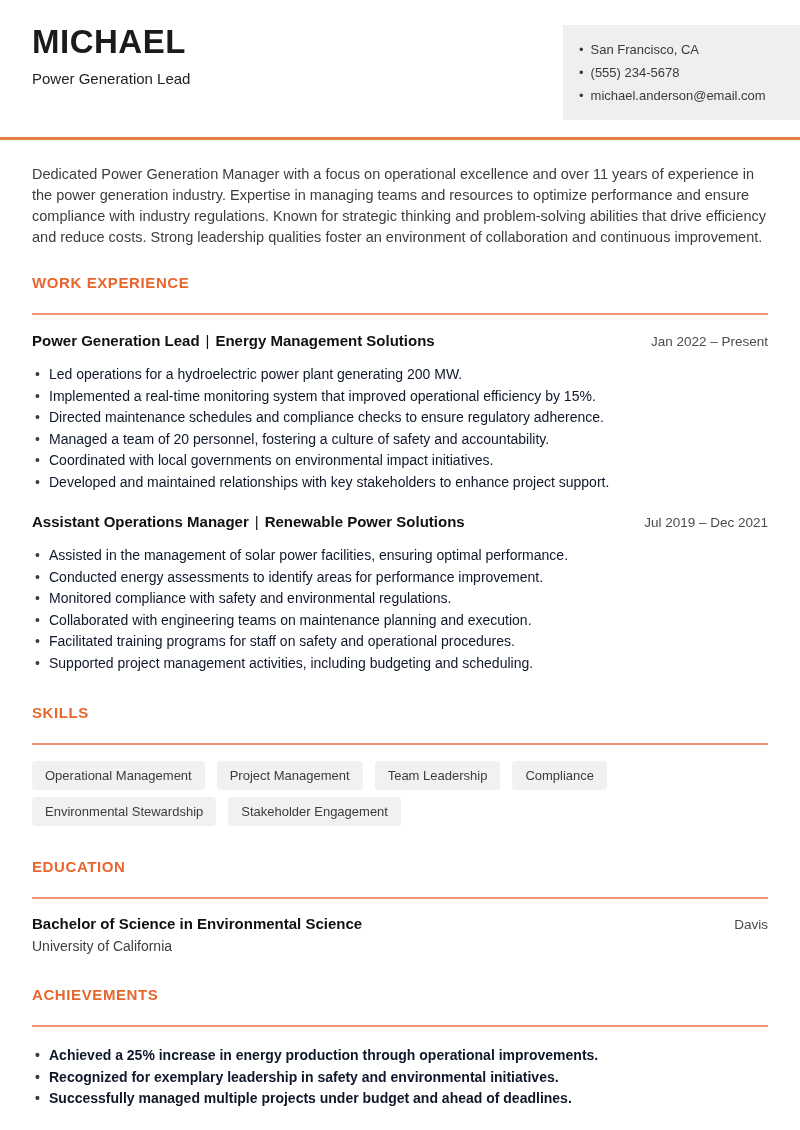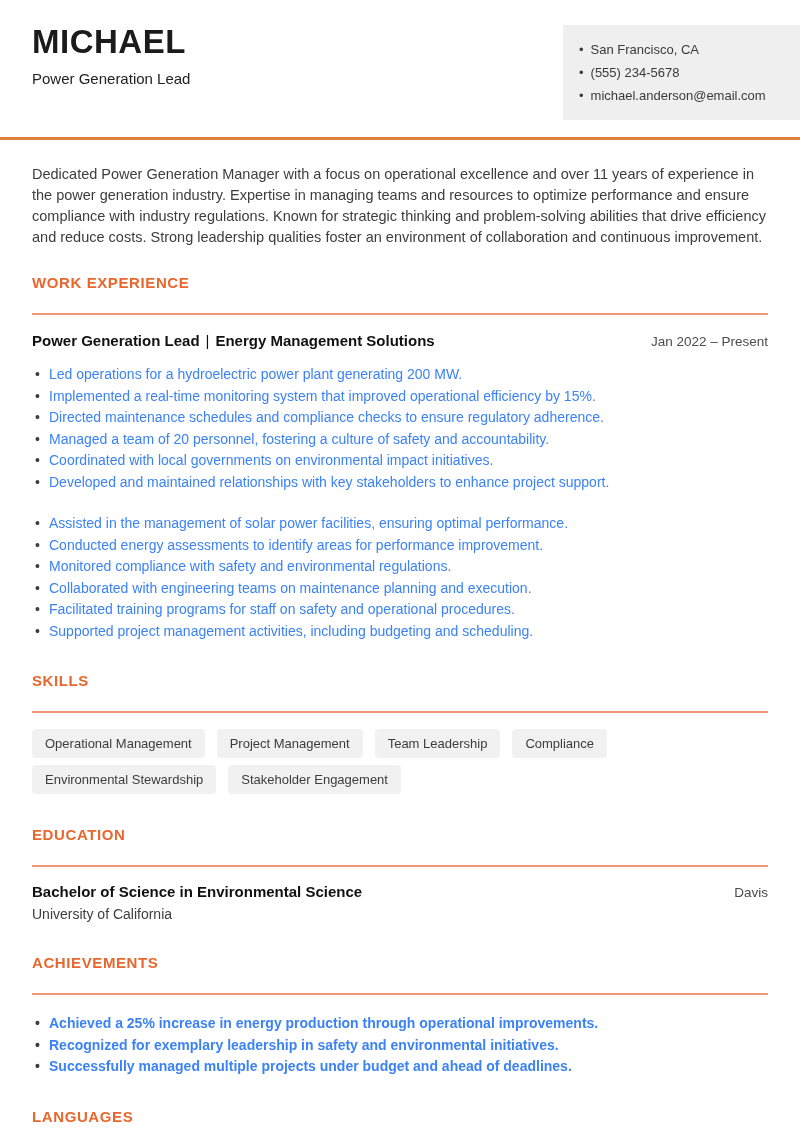--- a/index.html
+++ b/index.html
@@ -69,21 +69,21 @@
   .job-title { font-size: 15px; font-weight: 700; color: #111111; }
   .job-title .sep { font-weight: 400; margin: 0 6px; color: #111111; }
   .job-date { font-size: 13.5px; color: #4b4b4b; white-space: nowrap; }
 
   ul.bullets { list-style: none; margin-top: 15px; }
   ul.bullets li {
     position: relative;
     padding-left: 17px;
     font-size: 14px;
     line-height: 21.5px;
-    color: #3b82f6;
+    color: #0f172a;
   }
   ul.bullets li::before {
     content: "•";
     position: absolute;
     left: 3px;
     color: #3d3d3d;
   }
 
   
   .chips { display: flex; flex-wrap: wrap; gap: 7px 12px; margin-top: 16px; }
@@ -141,20 +141,26 @@
         <li>Led operations for a hydroelectric power plant generating 200 MW.</li>
         <li>Implemented a real-time monitoring system that improved operational efficiency by 15%.</li>
         <li>Directed maintenance schedules and compliance checks to ensure regulatory adherence.</li>
         <li>Managed a team of 20 personnel, fostering a culture of safety and accountability.</li>
         <li>Coordinated with local governments on environmental impact initiatives.</li>
         <li>Developed and maintained relationships with key stakeholders to enhance project support.</li>
       </ul>
     </div>
 
     <div class="job" style="margin-top: 20px;">
+      <div class="job-header">
+        <div class="job-title">
+          <span>Assistant Operations Manager</span><span class="sep">|</span><span>Renewable Power Solutions</span>
+        </div>
+        <div class="job-date">Jul 2019 – Dec 2021</div>
+      </div>
       <ul class="bullets">
         <li>Assisted in the management of solar power facilities, ensuring optimal performance.</li>
         <li>Conducted energy assessments to identify areas for performance improvement.</li>
         <li>Monitored compliance with safety and environmental regulations.</li>
         <li>Collaborated with engineering teams on maintenance planning and execution.</li>
         <li>Facilitated training programs for staff on safety and operational procedures.</li>
         <li>Supported project management activities, including budgeting and scheduling.</li>
       </ul>
     </div>
   </div>

